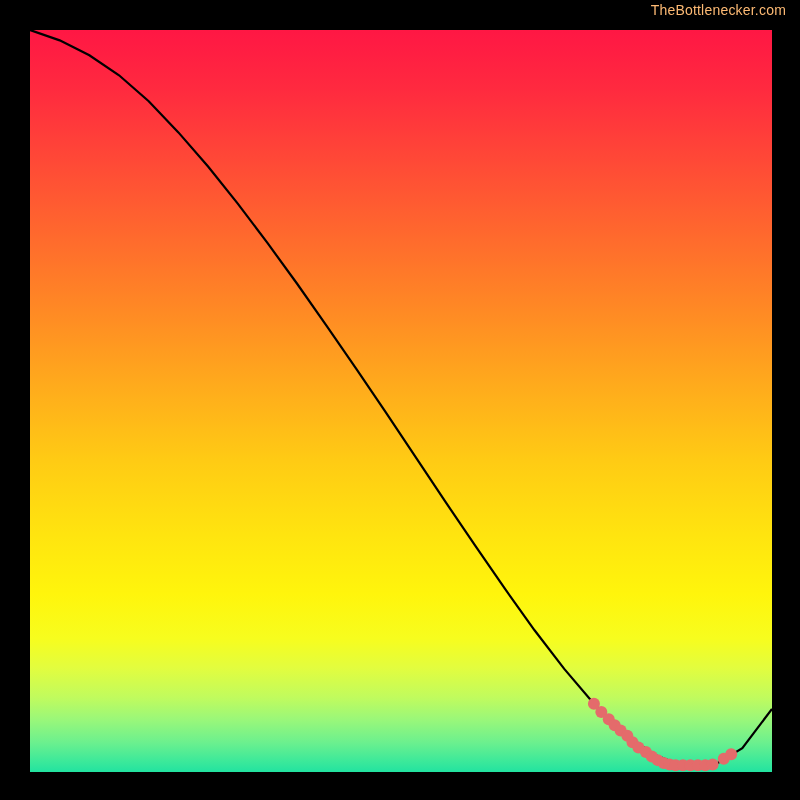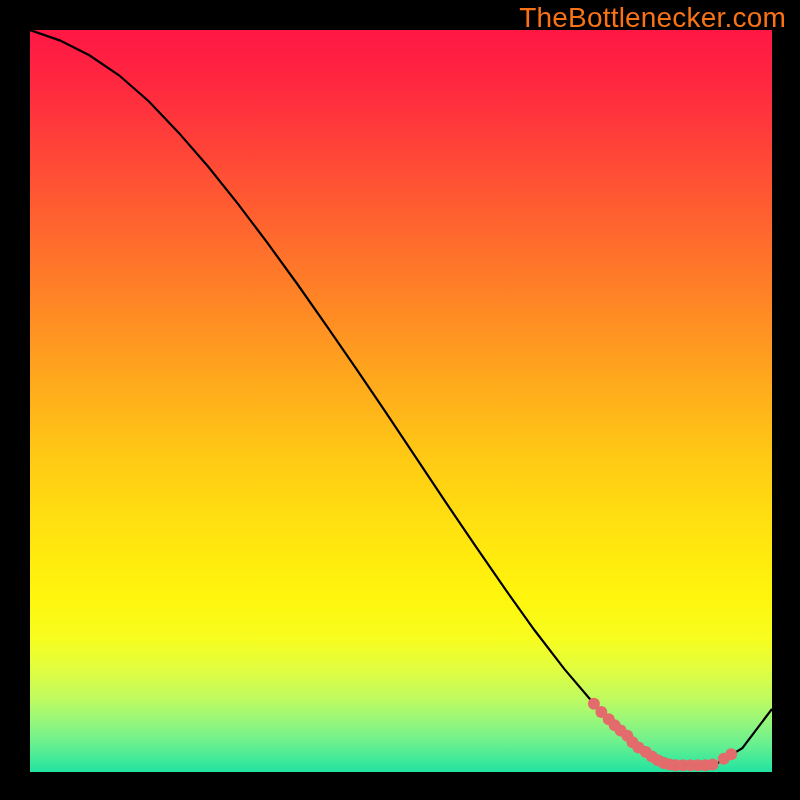--- a/index.html
+++ b/index.html
@@ -14,22 +14,22 @@
   }
   .wrap {
     position: relative;
     width: 800px;
     height: 800px;
   }
   .attribution {
     position: absolute;
     top: 2px;
     right: 14px;
-    color: #f97316;
-    font-size: 28px;
+    color: #fdba74;
+    font-size: 14px;
     letter-spacing: 0.2px;
   }
   .plot {
     position: absolute;
     left: 30px;
     top: 30px;
     width: 742px;
     height: 742px;
   }
   svg { display: block; }

